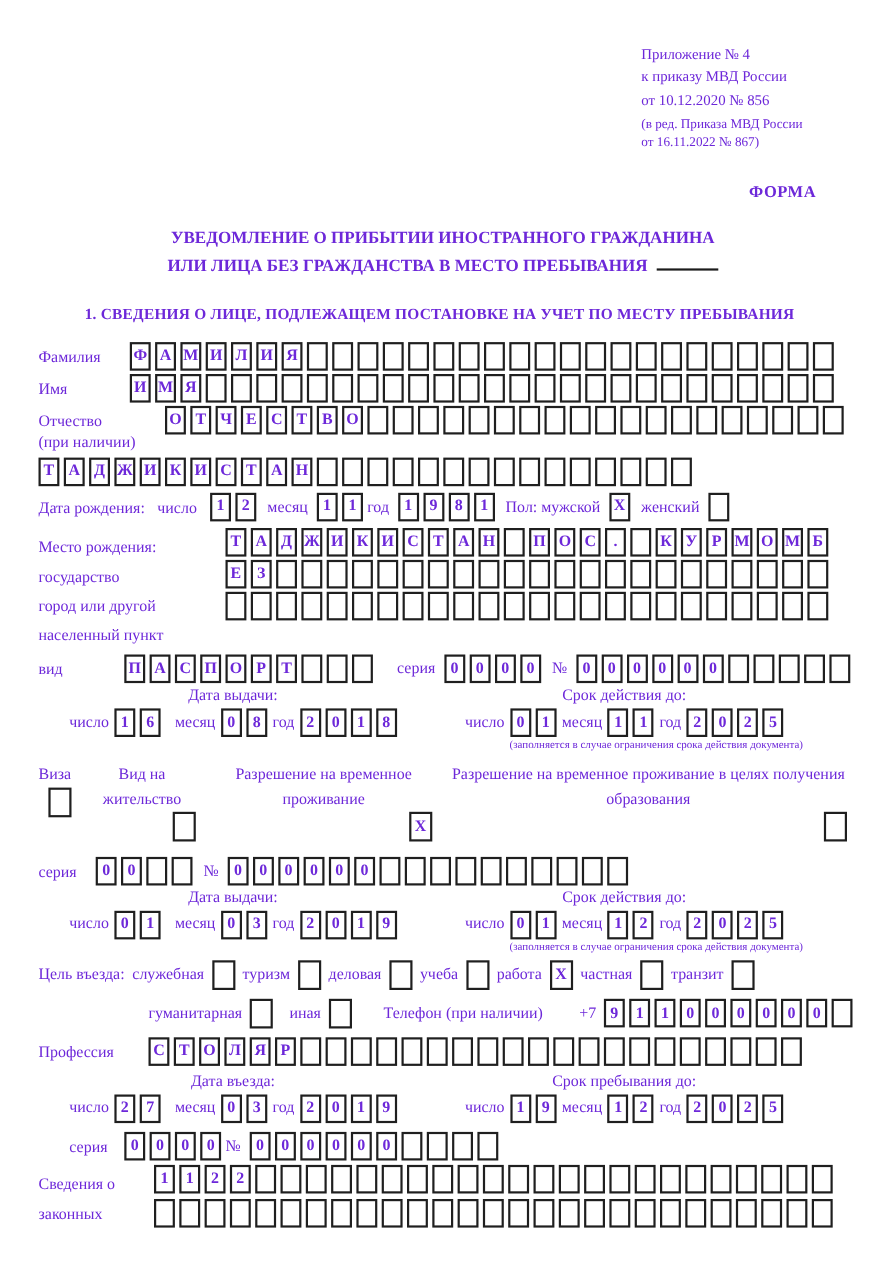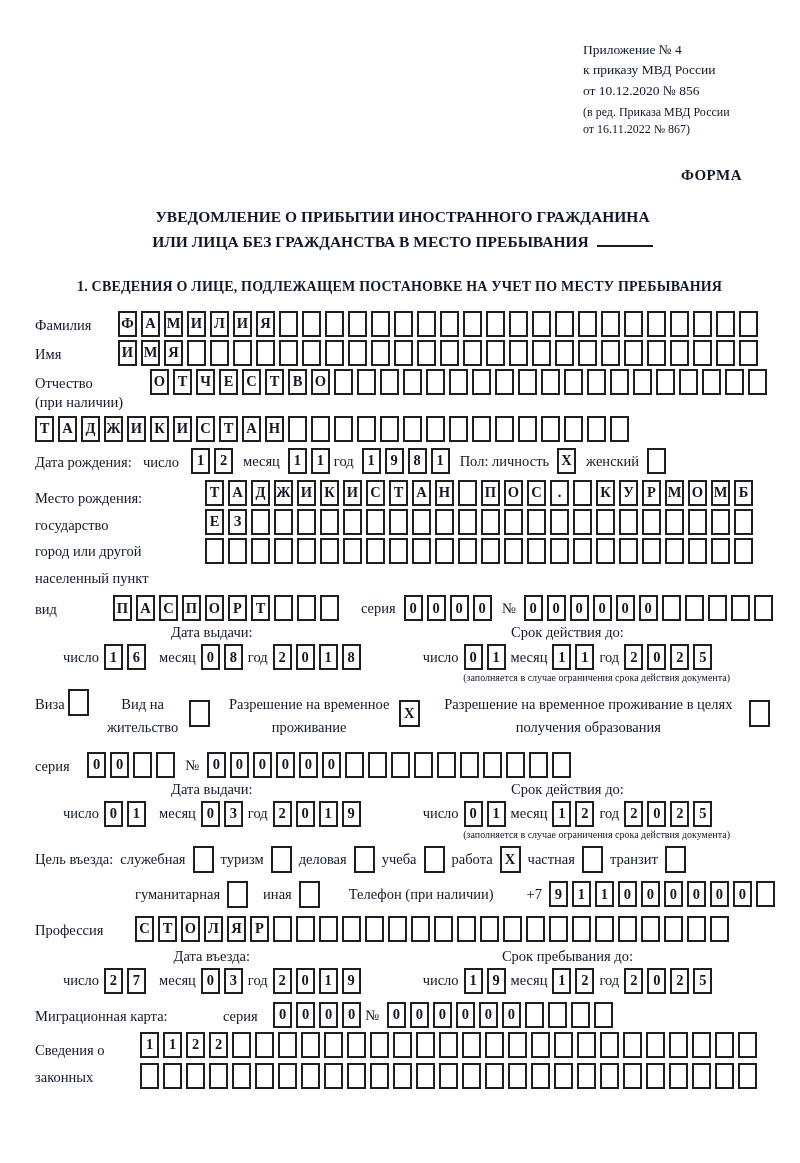--- a/index.html
+++ b/index.html
@@ -1,18 +1,18 @@
 <!DOCTYPE html>
 <html><head>
 <meta charset="utf-8">
 <style>
   html,body{margin:0;padding:0;background:#fff;}
   .page{
     position:relative;width:800px;height:1163px;box-sizing:border-box;
-    background:#ffffff;color:#0f172a;
+    background:#ffffff;color:#6d28d9;
     font-family:"Liberation Serif","DejaVu Serif",serif;
     padding:40px 30px 0 35px;overflow:hidden;
   }
   
   .appendix{margin-left:548px;font-size:13.5px;line-height:1.5;}
   .revision{margin-left:548px;font-size:12px;line-height:1.45;margin-top:3px;}
   .form-label{text-align:right;padding-right:28px;font-weight:bold;font-size:15px;margin-top:28px;letter-spacing:.5px;}
   
   .title{margin-top:20px;text-align:center;font-weight:bold;font-size:15.5px;line-height:1.65;}
   .title-underline{display:inline-block;width:56px;border-bottom:2px solid #1c1c1c;height:13px;margin-left:8px;}
@@ -38,21 +38,21 @@
   .dates{display:flex;margin-bottom:1px;font-size:14.5px;}
   .grp{flex:none;}
   .grp .hd{text-align:center;margin-bottom:3px;}
   .grp .dr{display:flex;align-items:center;gap:5px;}
   .grp-left{margin-left:28px;}
   .grp-right{margin-left:62px;}
   .note{font-size:10px;text-align:right;padding-right:40px;margin:2px 0 6px 0;}
   
   .intro{font-size:14.5px;line-height:1.9;margin-top:2px;}
   .options{display:flex;align-items:flex-start;margin:4px 0 14px 0;font-size:14.5px;}
-  .opt{display:flex;align-items:center;}
+  .opt{display:flex;align-items:flex-end;flex-direction:column;}
   .opt .olbl{text-align:center;line-height:1.55;padding-top:4px;}
   .opt .cells{margin-left:8px;}
   
   .purpose{display:flex;align-items:center;gap:7px;font-size:14.5px;margin-bottom:8px;flex-wrap:nowrap;}
   .purpose .pl{flex:none;}
 </style>
 </head>
 <body>
 
 <div class="page">
@@ -219,21 +219,21 @@
         <span class="cell">1</span>
         <span class="cell">1</span>
       </span>
     <span class="inline-lbl tight">год</span>
     <span class="cells">
         <span class="cell">1</span>
         <span class="cell">9</span>
         <span class="cell">8</span>
         <span class="cell">1</span>
       </span>
-    <span class="inline-lbl">Пол: личность</span>
+    <span class="inline-lbl">Пол: мужской</span>
     <span class="cells">
         <span class="cell">X</span>
       </span>
     <span class="inline-lbl">женский</span>
     <span class="cells">
         <span class="cell"></span>
       </span>
   </div>
 
   <div class="row">
@@ -653,21 +653,20 @@
             <span class="cell">2</span>
             <span class="cell">0</span>
             <span class="cell">2</span>
             <span class="cell">5</span>
           </span>
       </div>
     </div>
   </div>
 
   <div class="row" style="margin-top:8px;margin-bottom:4px;">
-    <span class="lbl" style="width:160px;">Миграционная карта:</span>
     <span class="lbl" style="width:50px;padding-left:28px;">серия</span>
     <span class="cells">
         <span class="cell">0</span>
         <span class="cell">0</span>
         <span class="cell">0</span>
         <span class="cell">0</span>
       </span>
     <span class="inline-lbl tight">№</span>
     <span class="cells">
         <span class="cell">0</span>

